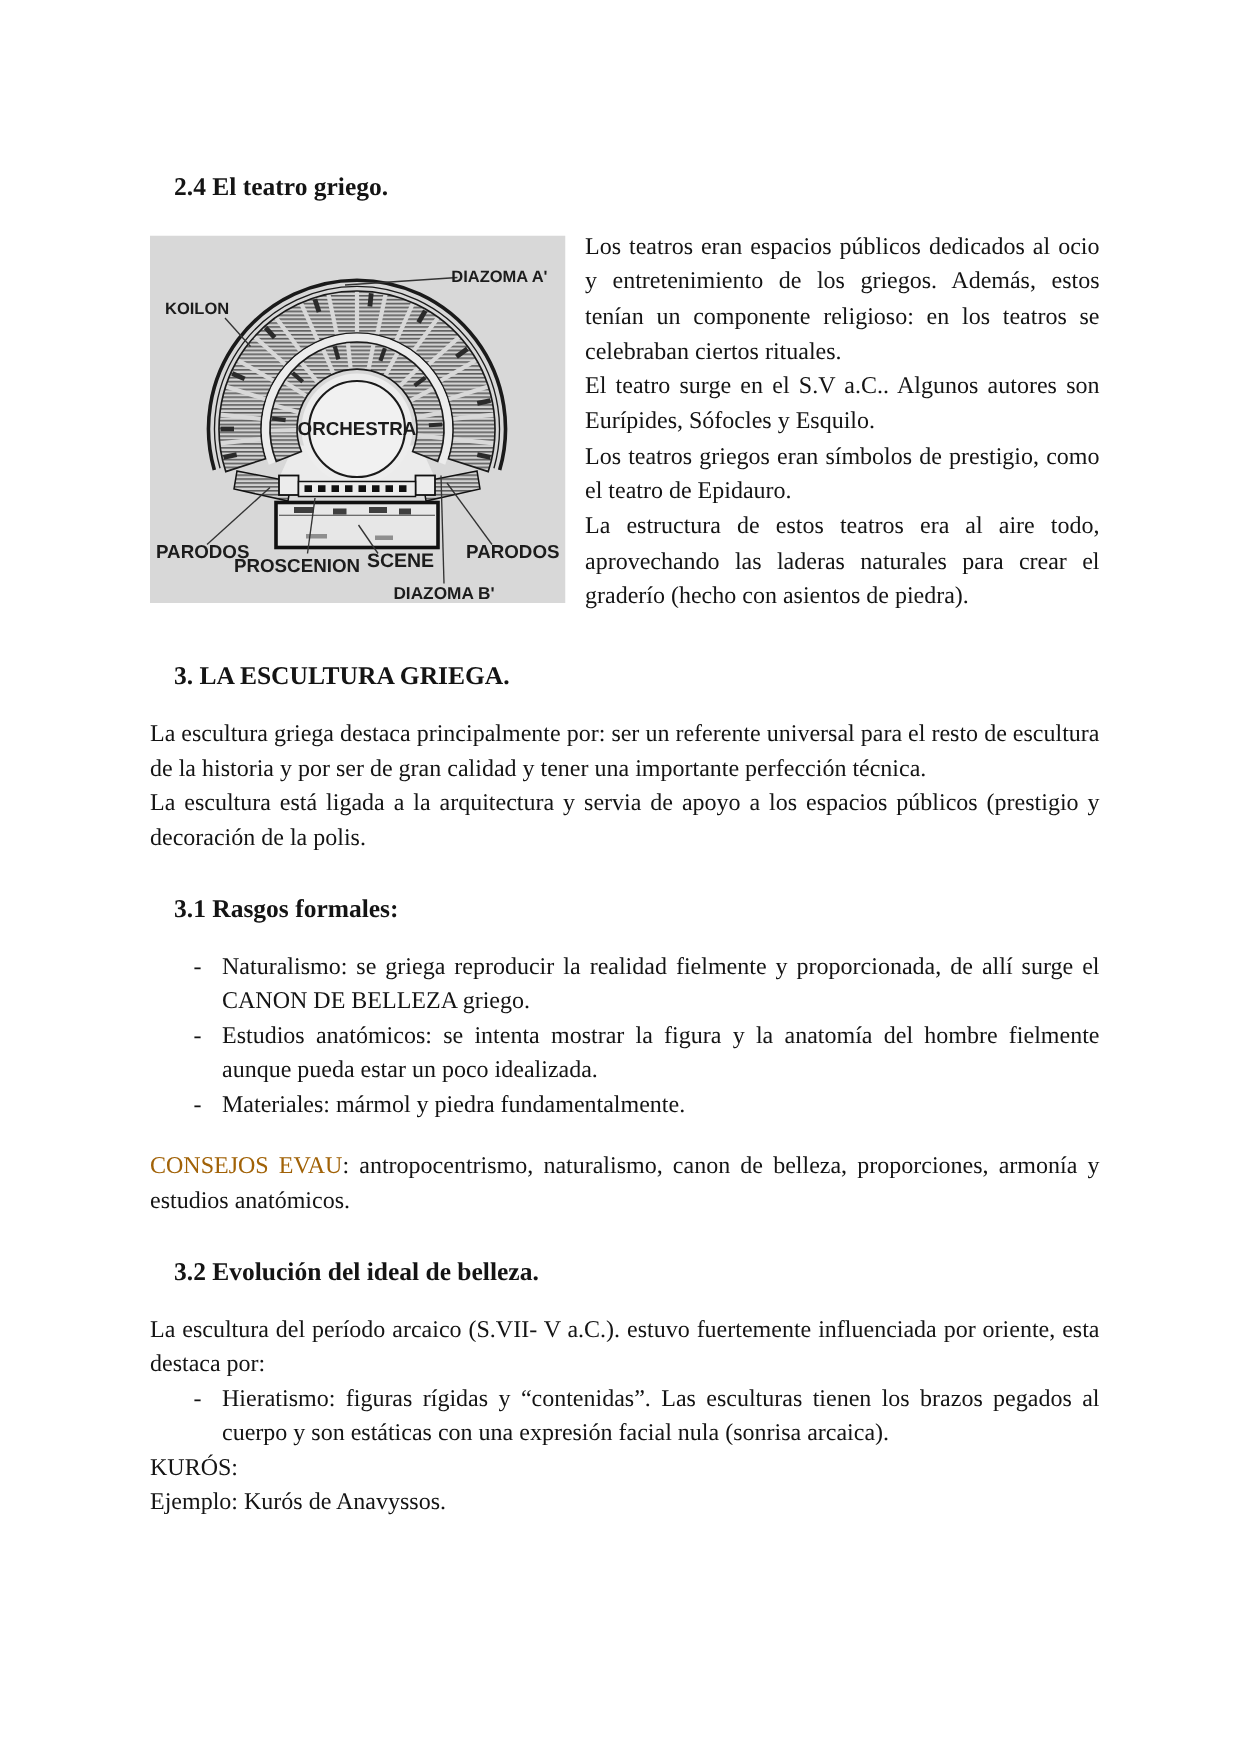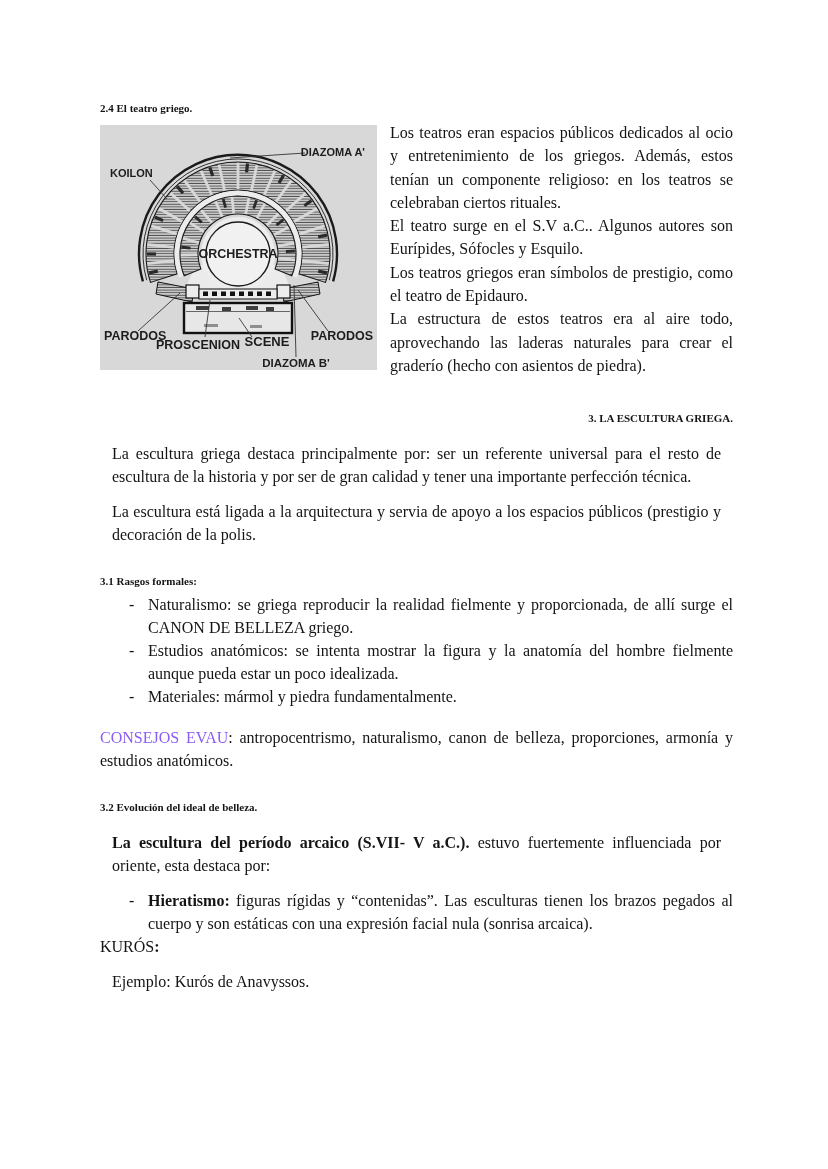--- a/index.html
+++ b/index.html
@@ -3,45 +3,45 @@
 <meta charset="utf-8">
 <style>
   * { box-sizing: border-box; }
   html,body { margin:0; padding:0; }
   body {
     width:828px; height:1169px; background:#ffffff; overflow:hidden;
     font-family:"Liberation Serif", serif; font-size:16px; color:#141414;
   }
   .page { padding:97px 95px 0 100px; }
 
-  .doc-heading { font-weight:bold; font-size:11px; line-height:23px; margin:0; }
+  .doc-heading { font-weight:bold; font-size:17px; line-height:23px; margin:16px; }
 
   .figrow { display:flex; gap:13px; margin-top:0; }
   .figwrap { flex:none; width:277px; height:250px; padding-top:5px; }
   svg.fig { display:block; width:277px; height:245px; }
   .figlbl { font-family:"Liberation Sans", sans-serif; font-weight:bold; fill:#1c1c1c; }
 
   .figtext { flex:1; text-align:justify; line-height:23.3px; margin-top:1px; }
   .figtext p { margin:0; }
 
-  .para { margin:12px; text-align:justify; line-height:23px; }
-
-  .sec3 { margin-top:30px;text-align:right; }
+  .para { margin:0; text-align:justify; line-height:23px; }
+
+  .sec3 { margin-top:30px; }
   .h31  { margin-top:24px; }
   .h32  { margin-top:24px; }
 
   ul.dash { list-style:none; margin:0; padding:0; }
   li.dash-li { position:relative; padding-left:48px; text-align:justify; line-height:23px; }
   li.dash-li::before { content:"-"; position:absolute; left:29px; top:0; }
 
   .consejos { margin-top:18px; line-height:23px; text-align:justify; }
-  .consejos .lbl { color:#8b5cf6; }
+  .consejos .lbl { color:#a16207; }
 
   .kuros-line { line-height:23px; }
-  b, .bold { font-weight:bold; }
+  b, .bold { font-weight:normal; }
 </style>
 </head>
 <body>
 
 <div class="page">
 
   <div class="doc-heading">2.4 El teatro griego.</div>
 
   <div class="figrow">
     <div class="figwrap">

